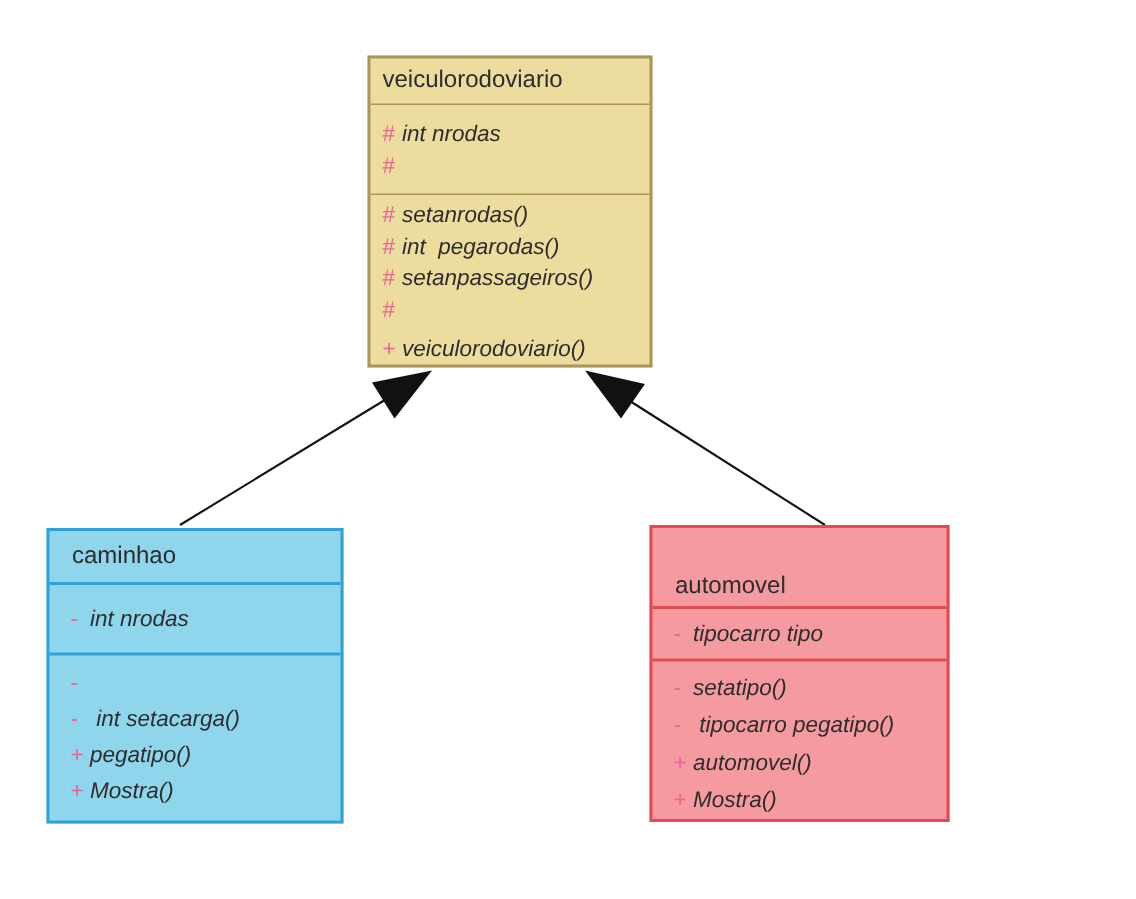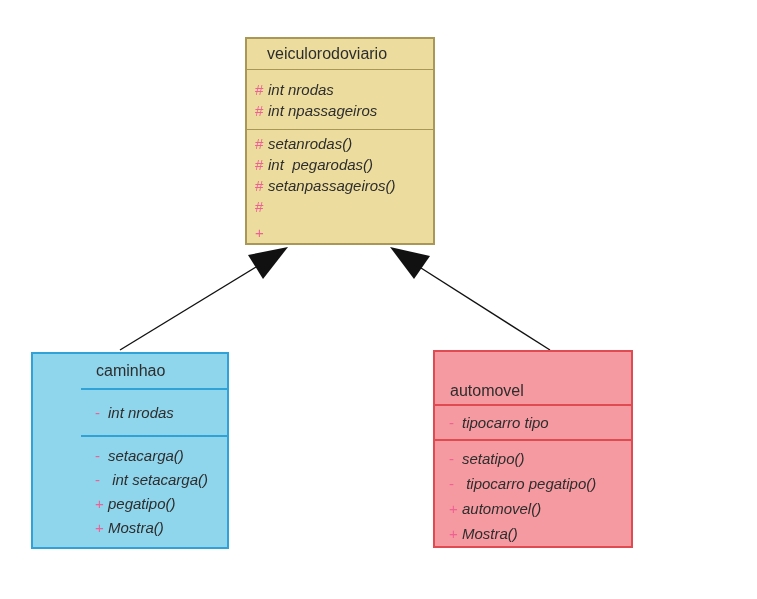--- a/index.html
+++ b/index.html
@@ -21,31 +21,31 @@
 
   .uml-class{position:absolute;z-index:2;display:flex;flex-direction:column;font-size:15px;}
   .uml-class .title{display:flex;align-items:center;font-size:16px;}
   .member{display:flex;align-items:baseline;white-space:pre;}
   .vis{color:var(--visibility-symbol);min-width:13px;white-space:pre;}
   .mtext{color:var(--member-text);white-space:pre;font-style:italic;}
 
   
   .cls-parent{left:245px;top:37px;width:190px;height:208px;
     background:var(--parent-fill);border:2px solid var(--parent-border);}
-  .cls-parent .title{height:32px;padding-left:20px;border-bottom:1px solid var(--parent-border);}
+  .cls-parent .title{height:32px;padding-left:8px;border-bottom:1px solid var(--parent-border);}
   .cls-parent .attrs{height:61px;padding-left:8px;border-bottom:1px solid var(--parent-border);
     display:flex;flex-direction:column;justify-content:center;}
   .cls-parent .attrs .member{line-height:21px;}
   .cls-parent .methods{flex:1;padding:3px 0 0 8px;}
   .cls-parent .methods .member{line-height:21px;}
   .cls-parent .methods .member:last-child{margin-top:5px;}
 
   
   .cls-caminhao{left:31px;top:352px;width:198px;height:197px;
-    background:var(--caminhao-fill);border:2px solid var(--caminhao-border);padding-left:48px;}
+    background:var(--caminhao-fill);border:2px solid var(--caminhao-border);}
   .cls-caminhao .title{height:36px;padding-left:15px;border-bottom:2px solid var(--caminhao-border);}
   .cls-caminhao .attrs{height:47px;padding-left:14px;border-bottom:2px solid var(--caminhao-border);
     display:flex;flex-direction:column;justify-content:center;}
   .cls-caminhao .methods{flex:1;padding:7px 0 0 14px;}
   .cls-caminhao .methods .member{line-height:24px;}
 
   
   .cls-automovel{left:433px;top:350px;width:200px;height:198px;
     background:var(--automovel-fill);border:2px solid var(--automovel-border);}
   .cls-automovel .title{height:33px;padding-left:15px;border-bottom:2px solid var(--automovel-border);margin-top:27px;}
@@ -72,57 +72,56 @@
 
   <div class="uml-class cls-parent">
     <div class="title">veiculorodoviario</div>
     <div class="attrs">
       <div class="member">
         <span class="vis">#</span>
         <span class="mtext">int nrodas</span>
       </div>
       <div class="member">
         <span class="vis">#</span>
-        <span class="mtext">int npassageiros</span>
       </div>
     </div>
     <div class="methods">
       <div class="member">
         <span class="vis">#</span>
         <span class="mtext">setanrodas()</span>
       </div>
       <div class="member">
         <span class="vis">#</span>
         <span class="mtext">int  pegarodas()</span>
       </div>
       <div class="member">
         <span class="vis">#</span>
         <span class="mtext">setanpassageiros()</span>
       </div>
       <div class="member">
         <span class="vis">#</span>
       </div>
       <div class="member">
         <span class="vis">+</span>
+        <span class="mtext">veiculorodoviario()</span>
       </div>
     </div>
   </div>
 
   <div class="uml-class cls-caminhao">
     <div class="title">caminhao</div>
     <div class="attrs">
       <div class="member">
         <span class="vis">-</span>
         <span class="mtext">int nrodas</span>
       </div>
     </div>
     <div class="methods">
       <div class="member">
         <span class="vis">-</span>
-        <span class="mtext">setacarga()</span>
       </div>
       <div class="member">
         <span class="vis">-</span>
         <span class="mtext"> int setacarga()</span>
       </div>
       <div class="member">
         <span class="vis">+</span>
         <span class="mtext">pegatipo()</span>
       </div>
       <div class="member">

